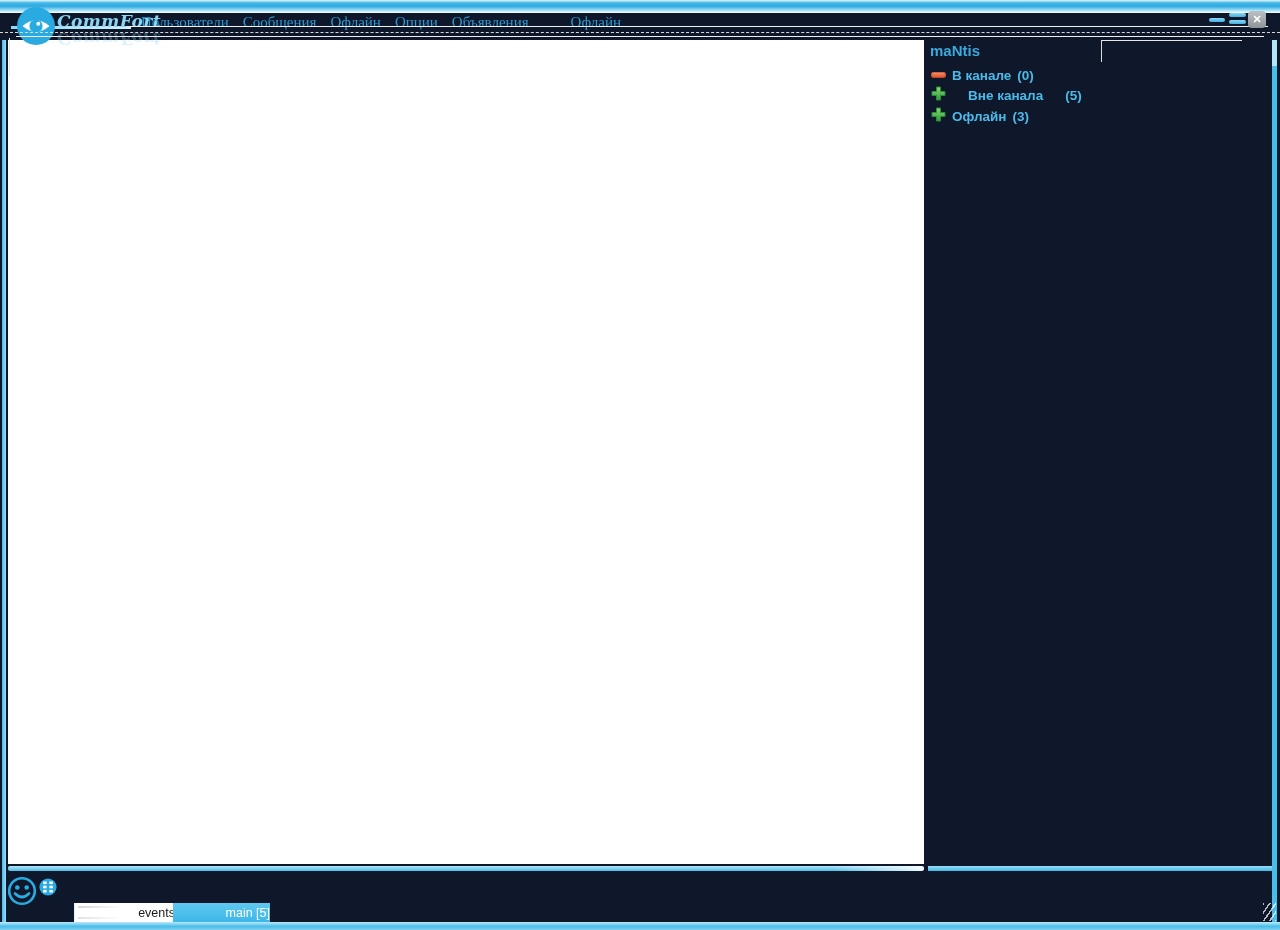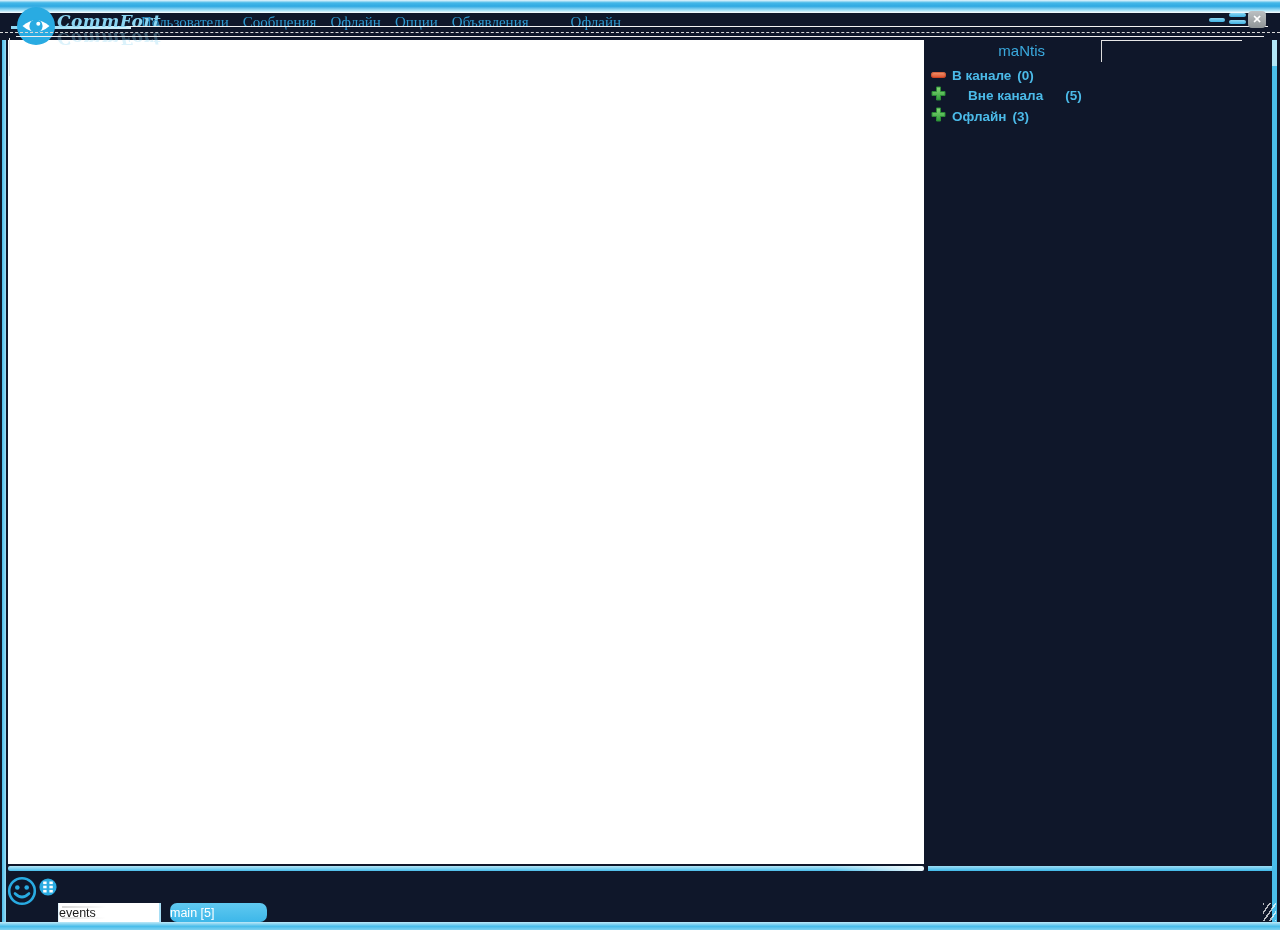--- a/index.html
+++ b/index.html
@@ -35,45 +35,45 @@
   .hairline-c{position:absolute;top:36px;left:16px;right:16px;height:1px;background:#efefef;}
   .btn-min{position:absolute;left:1209px;top:18px;width:16px;height:4px;border-radius:2px;
     background:linear-gradient(#8ed7f3,#3fb2e3);cursor:pointer;}
   .btn-max{position:absolute;left:1229px;top:13px;width:17px;height:11px;cursor:pointer;}
   .btn-max div{height:4px;border-radius:2px;background:linear-gradient(#8ed7f3,#3fb2e3);}
   .btn-max div:first-child{margin-bottom:3px;}
   .btn-close{position:absolute;left:1248px;top:11px;width:18px;height:17px;border-radius:4px;
     background:linear-gradient(#bcc0c2,#8f9597);color:#fff;display:flex;align-items:center;
     justify-content:center;font-size:11px;font-weight:bold;cursor:pointer;}
   
-  .contacts-title{position:absolute;left:885px;top:42px;width:160px;text-align:right;
-    font-size:15px;font-weight:normal;color:#3aa9dd;}
+  .contacts-title{position:absolute;left:930px;top:42px;width:160px;text-align:left;
+    font-size:15px;font-weight:bold;color:#3aa9dd;}
   .contact-filter{position:absolute;left:1101px;top:40px;width:140px;height:21px;
     border-left:1px solid #dcdcdc;border-top:1px solid #e8e8e8;background:transparent;}
   .group-row{position:absolute;left:931px;height:18px;display:flex;align-items:center;gap:6px;
     font-size:13.5px;color:#4bbae8;cursor:pointer;white-space:nowrap;font-weight:bold;}
   .g1{top:66px;} .g2{top:86px;gap:22px;} .g3{top:107px;}
   .minus-ico{width:15px;height:6px;border-radius:3px;
     background:linear-gradient(#f09a72,#dc4a28);box-shadow:inset 0 0 0 1px rgba(190,60,30,.55);}
   
   .divider-left{position:absolute;left:8px;top:866px;width:916px;height:5px;border-radius:2px;
     background:linear-gradient(to right,rgba(255,255,255,0) 0%,rgba(255,255,255,0) 90%,rgba(255,255,255,.9) 100%),
                linear-gradient(to bottom,#b7e6f7,#49bdea);}
   .divider-right{position:absolute;left:928px;top:866px;width:344px;height:5px;
     background:linear-gradient(to bottom,#9eddf5,#3eb9e9);}
   .smiley-btn{position:absolute;left:7px;top:876px;width:30px;height:30px;cursor:pointer;}
   .media-btn{position:absolute;left:39px;top:878px;width:18px;height:18px;cursor:pointer;}
-  .tab{position:absolute;top:903px;height:19px;display:flex;align-items:center;justify-content:flex-start;
-    font-size:12.5px;cursor:pointer;box-sizing:border-box;}
+  .tab{position:absolute;top:903px;height:19px;display:flex;align-items:center;justify-content:flex-end;
+    font-size:12.5px;cursor:pointer;box-sizing:border-box;margin-left:16px;}
   .tab-events{left:58px;width:103px;background:#ffffff;color:#1a1a1a;
     border-left:1px solid #dff2fb;border-right:2px solid #a8def5;}
   .tab-events::before{content:"";position:absolute;left:3px;top:3px;width:44px;height:13px;
     background:linear-gradient(to right,#d6d6d6,#ffffff) top/100% 2px no-repeat,
                linear-gradient(to right,#e2e2e2,#ffffff) bottom/100% 2px no-repeat;}
-  .tab-main{left:170px;width:97px;background:linear-gradient(to bottom,#60c9f0,#3db7e9);color:#fff;border-radius:7px;}
+  .tab-main{left:157px;width:97px;background:linear-gradient(to bottom,#60c9f0,#3db7e9);color:#fff;}
   .left-inner-mark{position:absolute;left:9px;top:38px;width:1px;height:38px;background:#e9e9e9;}
   .chat-area{position:absolute;left:8px;top:40px;width:916px;height:824px;background:#fff;}
   .input-area{position:absolute;left:8px;top:872px;width:1262px;height:30px;background:transparent;}
 </style>
 </head>
 <body>
 
 <div id="window">
 
   <div class="top-edge"></div>

